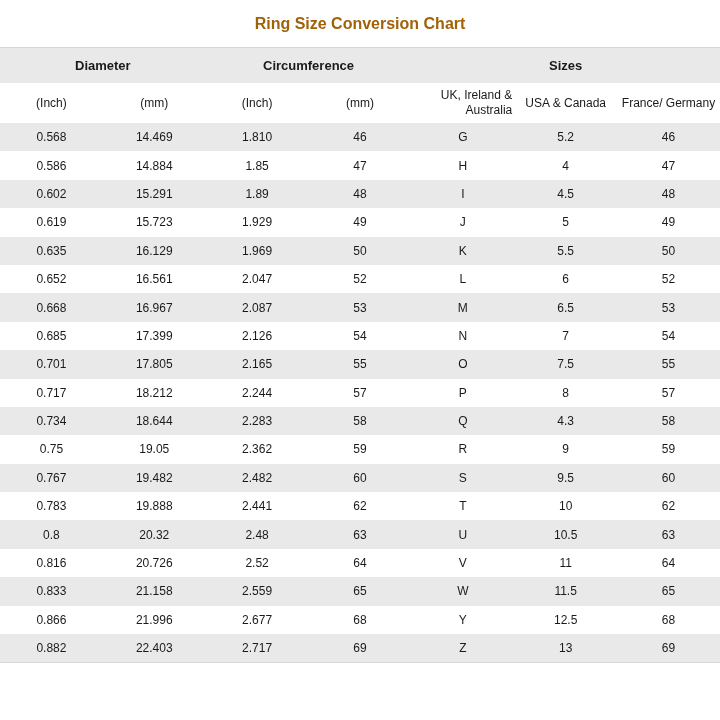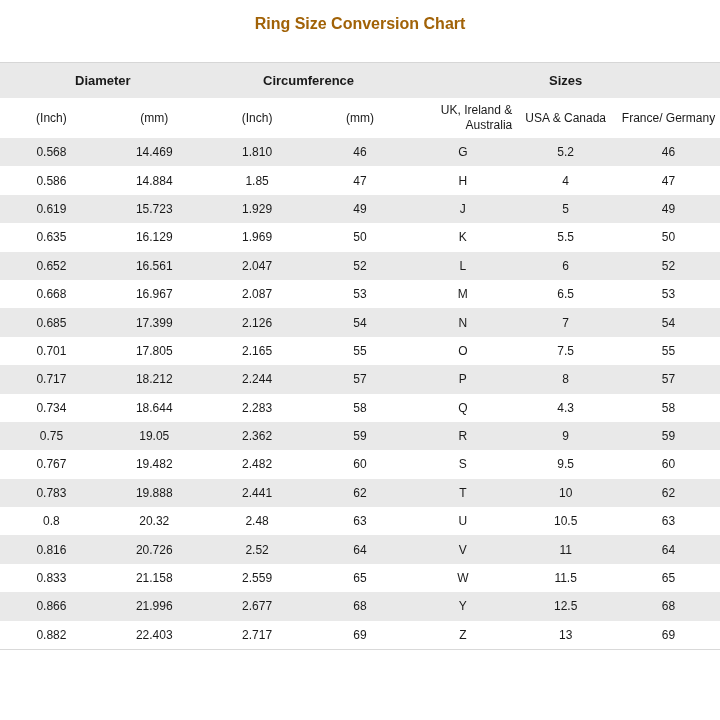--- a/index.html
+++ b/index.html
@@ -17,21 +17,21 @@
   .page-title {
     text-align: center;
     font-size: 16px;
     font-weight: bold;
     line-height: 21px;
     padding-top: 13px;
     color: #a16207;
   }
   table.conversion {
     width: 720px;
-    margin-top: 28px;
+    margin-top: 13px;
     border-collapse: collapse;
     table-layout: fixed;
     border-top: 1px solid #d6d6d6;
     border-bottom: 1px solid #d9d9d9;
   }
   table.conversion col { width: 14.2857%; }
   thead tr.group-row th {
     background: #e9e9e9;
     height: 35px;
     font-size: 13px;
@@ -106,20 +106,29 @@
       <tr>
         <td>0.586</td>
         <td>14.884</td>
         <td>1.85</td>
         <td>47</td>
         <td>H</td>
         <td>4</td>
         <td>47</td>
       </tr>
       <tr>
+        <td>0.602</td>
+        <td>15.291</td>
+        <td>1.89</td>
+        <td>48</td>
+        <td>I</td>
+        <td>4.5</td>
+        <td>48</td>
+      </tr>
+      <tr>
         <td>0.619</td>
         <td>15.723</td>
         <td>1.929</td>
         <td>49</td>
         <td>J</td>
         <td>5</td>
         <td>49</td>
       </tr>
       <tr>
         <td>0.635</td>

